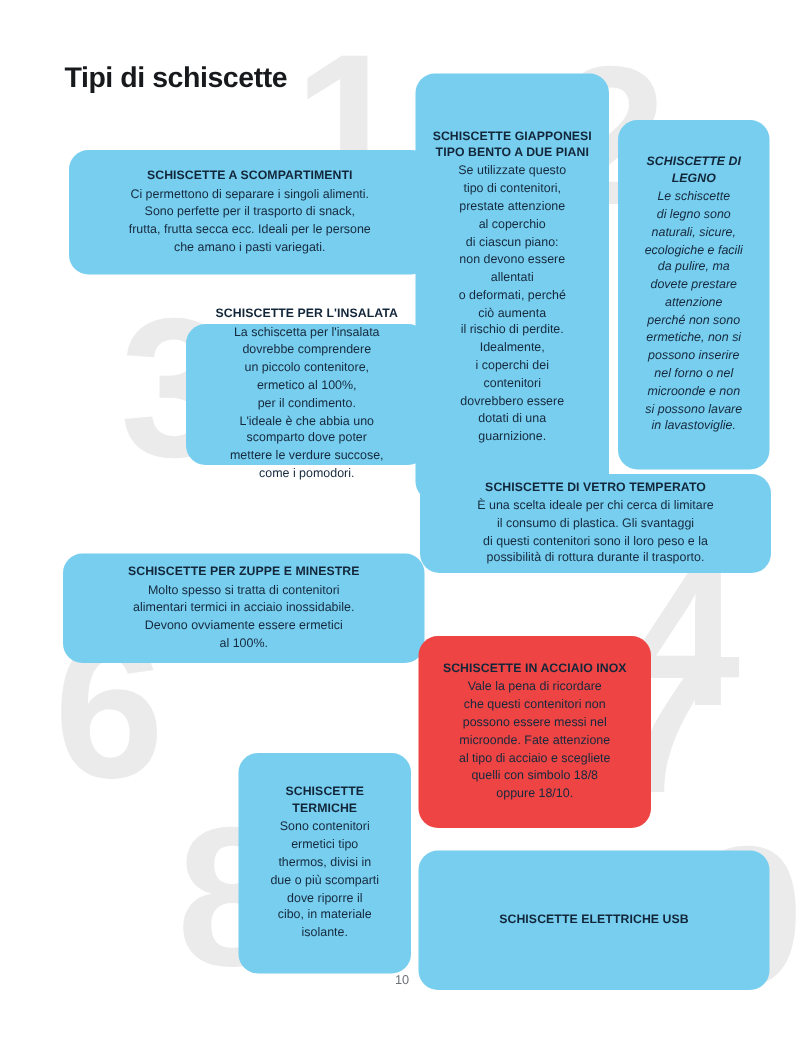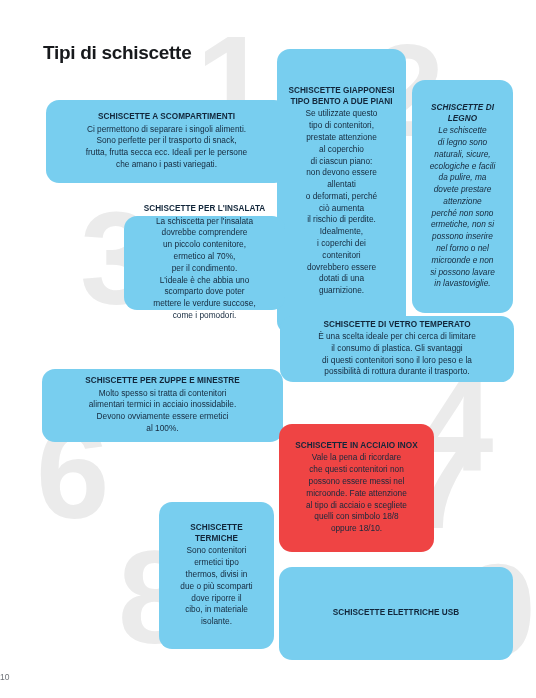--- a/index.html
+++ b/index.html
@@ -97,22 +97,23 @@
 
   #card-giapponesi .card-title,
   #card-legno .card-title,
   #card-termiche .card-title { line-height: 1.3; }
 
   
   .page-number {
     position: absolute;
     left: 0;
     right: 0;
-    top: 672px;
+    top: 648px;
     z-index: 3;
+    text-align: center;
     font-family: "Liberation Sans", sans-serif;
     font-size: 8.5px;
     color: #6e7278;
   }
 </style>
 </head>
 <body style="background: rgb(255, 255, 255);">
 
 <div id="page" style="background: rgb(255, 255, 255);">
 
@@ -176,21 +177,21 @@
 microonde e non
 si possono lavare
 in lavastoviglie.</div>
   </div>
 
   <div class="card" id="card-insalata" style="background: rgb(120, 206, 239);">
     <div class="card-title">SCHISCETTE PER L'INSALATA</div>
     <div class="card-body" style="color: rgb(21, 41, 61);">La schiscetta per l'insalata
 dovrebbe comprendere
 un piccolo contenitore,
-ermetico al 70%,
+ermetico al 100%,
 per il condimento.
 L'ideale è che abbia uno
 scomparto dove poter
 mettere le verdure succose,
 come i pomodori.</div>
   </div>
 
   <div class="card" id="card-vetro" style="background: rgb(120, 206, 239);">
     <div class="card-title">SCHISCETTE DI VETRO TEMPERATO</div>
     <div class="card-body" style="color: rgb(21, 41, 61);">È una scelta ideale per chi cerca di limitare

